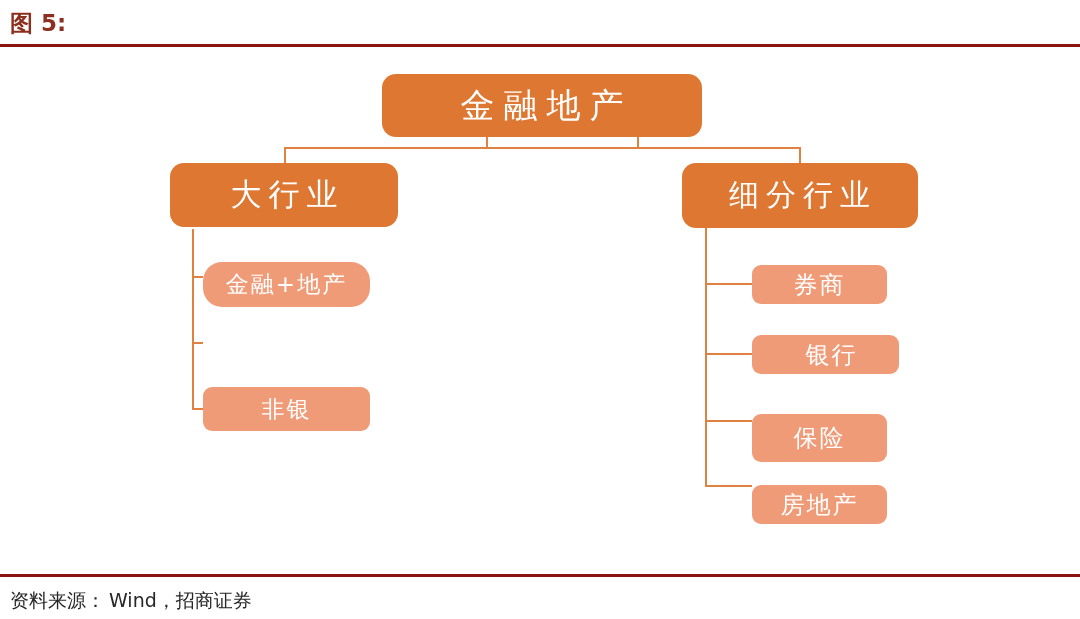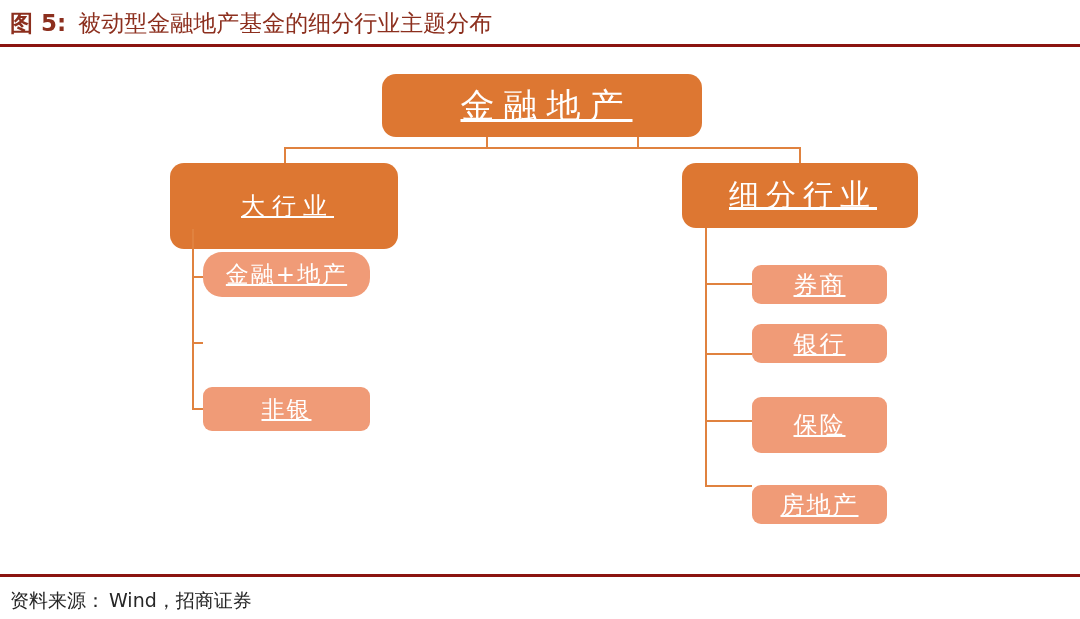--- a/index.html
+++ b/index.html
@@ -13,35 +13,35 @@
     color:var(--title-text,#8C2F1E);font-size:23px;line-height:1.2;white-space:nowrap;
   }
   .fig-tag{font-weight:bold;margin-right:12px;}
   
   .rule{position:absolute;left:0;width:1080px;height:3px;background:var(--rule,#8B1410);}
   .rule-top{top:44px;}
   .rule-bottom{top:574px;}
   
   .node{
     position:absolute;display:flex;align-items:center;justify-content:center;
-    color:var(--node-text,#ffffff);text-align:left;white-space:nowrap;text-decoration:underline;
+    color:var(--node-text,#ffffff);text-align:left;white-space:nowrap;
   }
   .node-primary{background:var(--node-primary,#DD7732);border-radius:14px;}
   .node-secondary{background:var(--node-secondary,#F09B77);border-radius:9px;}
   #root{left:382px;top:74px;width:320px;height:63px;font-size:34px;letter-spacing:9px;padding-left:9px;box-sizing:border-box;}
-  #branch-left{left:170px;top:163px;width:228px;height:86px;font-size:24px;letter-spacing:7px;padding-left:7px;box-sizing:border-box;}
+  #branch-left{left:170px;top:163px;width:228px;height:64px;font-size:31px;letter-spacing:7px;padding-left:7px;box-sizing:border-box;}
   #branch-right{left:682px;top:163px;width:236px;height:65px;font-size:30px;letter-spacing:7px;padding-left:6px;box-sizing:border-box;}
   .leaf-left{left:203px;width:167px;height:45px;font-size:23px;letter-spacing:2px;}
-  #leaf-l0{top:252px;border-radius:19px;}
+  #leaf-l0{top:262px;border-radius:19px;}
   #leaf-l1{top:320px;}
   #leaf-l2{top:387px;height:44px;}
   .leaf-right{left:752px;width:135px;height:39px;font-size:24px;letter-spacing:2px;}
   #leaf-r0{top:265px;}
-  #leaf-r1{top:324px;}
-  #leaf-r2{top:397px;height:56px;}
+  #leaf-r1{top:335px;padding-left:12px;}
+  #leaf-r2{top:414px;height:48px;}
   #leaf-r3{top:485px;}
   
   .cline{position:absolute;background:var(--connector,#E0823F);}
   #c-stub-left   {left:486px;top:137px;width:1.5px;height:11px;}
   #c-stub-right  {left:637px;top:137px;width:1.5px;height:11px;}
   #c-hbar        {left:284px;top:147px;width:516px;height:1.5px;}
   #c-drop-left   {left:284px;top:147px;width:1.5px;height:17px;}
   #c-drop-right  {left:799px;top:147px;width:1.5px;height:17px;}
   #c-lvert       {left:192px;top:229px;width:1.5px;height:181px;}
   #c-l0          {left:192px;top:276px;width:11px;height:1.5px;}
@@ -59,21 +59,20 @@
   }
   .footer .src-label{margin-right:4px;}
 </style>
 </head>
 <body>
 
 <div class="page">
 
   <div class="title-row">
     <span class="fig-tag">图 5:</span>
-    <span class="fig-text">被动型金融地产基金的细分行业主题分布</span>
   </div>
   <div class="rule rule-top"></div>
 
   <div id="root" class="node node-primary">金融地产</div>
 
   <div id="c-stub-left" class="cline"></div>
   <div id="c-stub-right" class="cline"></div>
   <div id="c-hbar" class="cline"></div>
   <div id="c-drop-left" class="cline"></div>
   <div id="c-drop-right" class="cline"></div>

